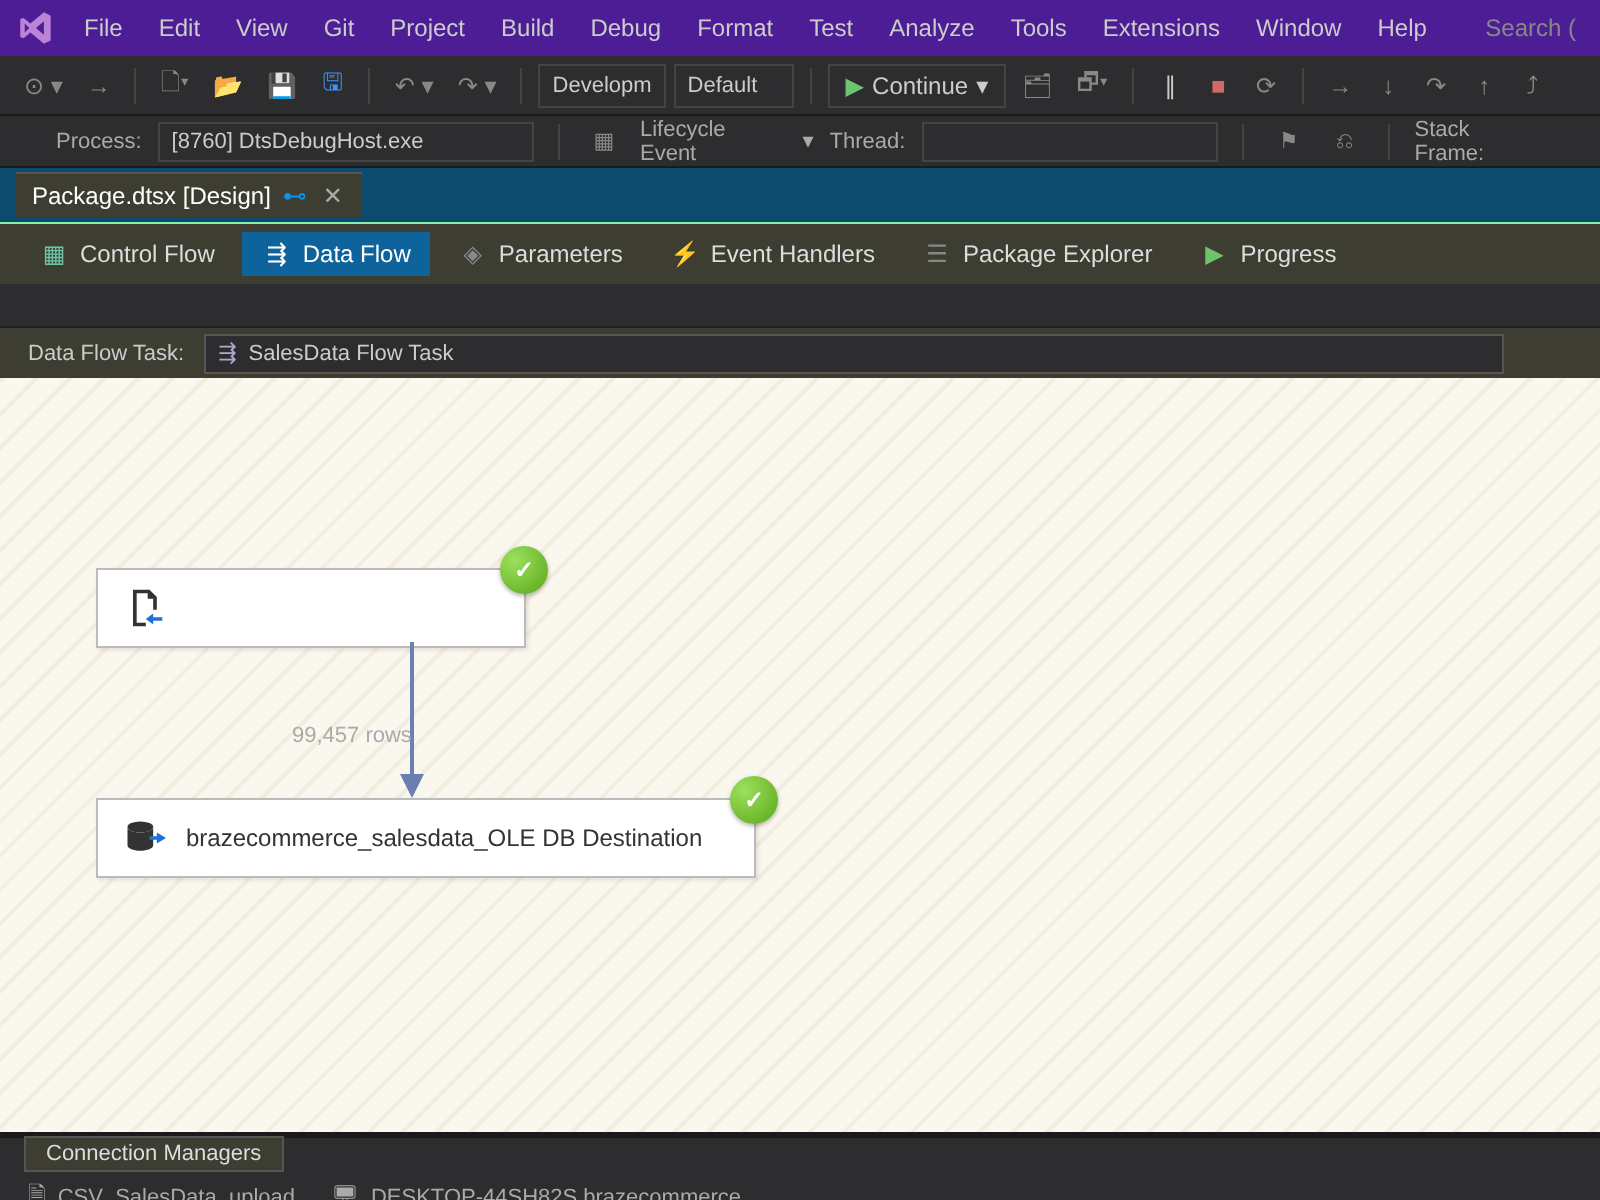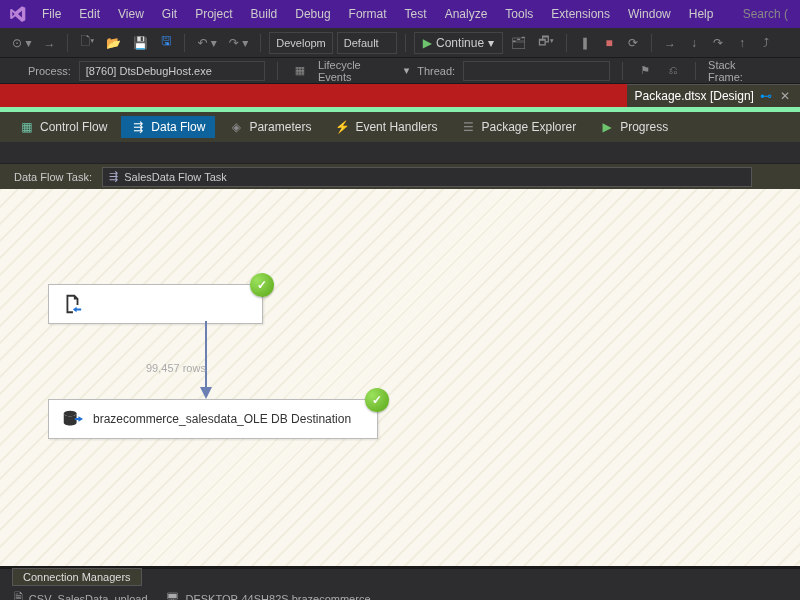--- a/index.html
+++ b/index.html
@@ -12,21 +12,21 @@
 
 .toolbar { height: 30px; background: #2d2d30; border-bottom: 1px solid #1a1a1a; display: flex; align-items: center; padding: 0 8px; gap: 4px; }
 .tb-btn { padding: 3px 4px; display: inline-flex; align-items: center; justify-content: center; color: #888; cursor: pointer; min-width: 20px; height: 22px; }
 .tb-sep { width: 1px; height: 18px; background: #444; margin: 0 4px; }
 .tb-dd { background: #2d2d30; border: 1px solid #444; color: #ccc; padding: 2px 6px; font-size: 11px; height: 22px; display: inline-flex; align-items: center; min-width: 60px; }
 .continue-btn { display: inline-flex; align-items: center; gap: 4px; padding: 2px 8px; color: #ccc; border: 1px solid #444; height: 22px; }
 
 .toolbar2 { height: 26px; background: #2d2d30; border-bottom: 1px solid #1a1a1a; display: flex; align-items: center; padding: 0 28px; gap: 8px; color: #aaa; font-size: 11px; }
 .proc-dd { background: #2d2d30; border: 1px solid #444; color: #ccc; padding: 2px 6px; font-size: 11px; height: 20px; display: inline-flex; align-items: center; width: 190px; }
 
-.tabbar { height: 28px; background: #b91c1c; border-bottom: 5px solid #86efac; display: flex; align-items: center; padding-left: 8px; justify-content: flex-end; }
+.tabbar { height: 28px; background: #0c4a6e; border-bottom: 1px solid #86efac; display: flex; align-items: center; padding-left: 8px; }
 .doc-tab { display: flex; align-items: center; gap: 6px; padding: 4px 8px; background: #3e3d32; color: #fff; border-top: 1px solid #555; }
 .tab-close { color: #aaa; cursor: pointer; padding: 0 2px; }
 .pin-icon { color: #0097fb; }
 
 .viewtabs { height: 30px; background: #3e3d32; display: flex; align-items: center; padding: 0 10px; gap: 4px; }
 .vtab { display: inline-flex; align-items: center; gap: 6px; padding: 4px 10px; color: #ddd; cursor: pointer; font-size: 12px; }
 .vtab.active { background: #0e639c; color: #fff; }
 .vtab-icon { width: 14px; height: 14px; display: inline-flex; align-items: center; justify-content: center; }
 
 .dfbar { height: 26px; background: #3e3d32; border-top: 1px solid #222; display: flex; align-items: center; padding: 0 14px; gap: 10px; color: #ccc; font-size: 11px; margin-top: 21px; }
@@ -104,21 +104,21 @@
   <span class="tb-btn">↷</span>
   <span class="tb-btn">↑</span>
   <span class="tb-btn">⤴</span>
 </div>
 
 <div class="toolbar2">
   <span>Process:</span>
   <span class="proc-dd">[8760] DtsDebugHost.exe</span>
   <span class="tb-sep"></span>
   <span class="tb-btn">▦</span>
-  <span>Lifecycle Events</span>
+  <span>Lifecycle Event</span>
   <span>▾</span>
   <span>Thread:</span>
   <span class="proc-dd" style="width:150px"></span>
   <span class="tb-sep"></span>
   <span class="tb-btn">⚑</span>
   <span class="tb-btn">⎌</span>
   <span class="tb-sep"></span>
   <span>Stack Frame:</span>
 </div>
 

